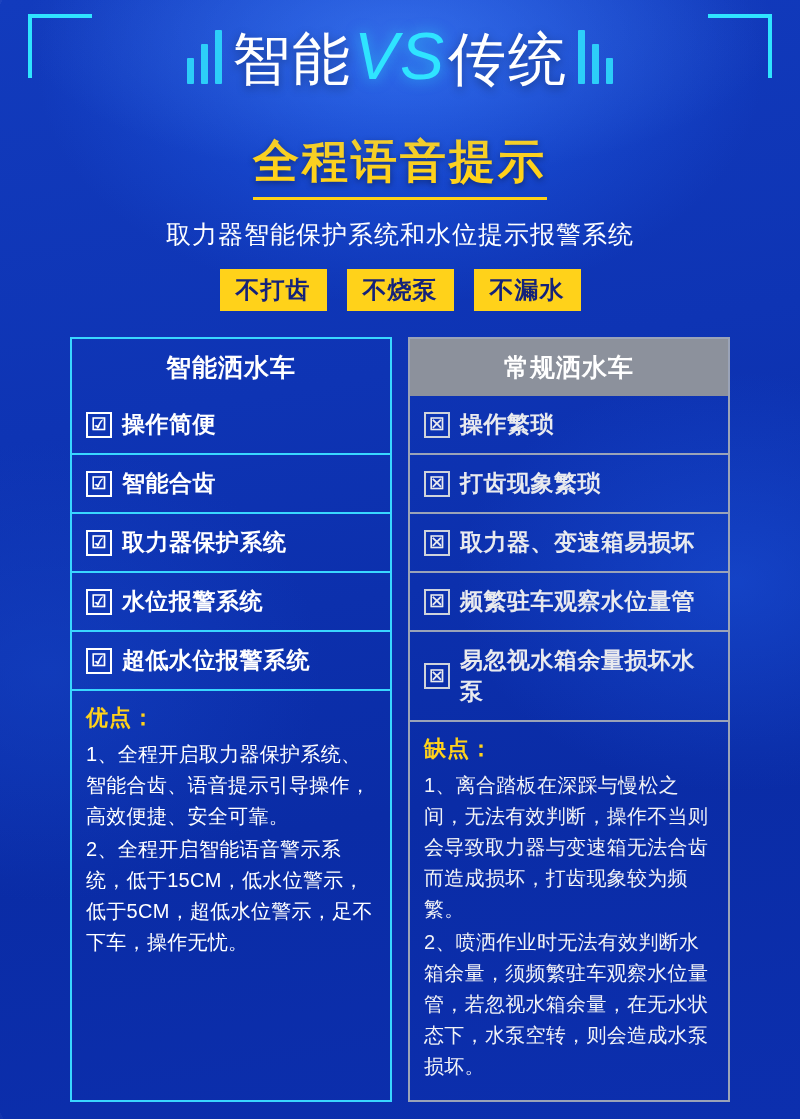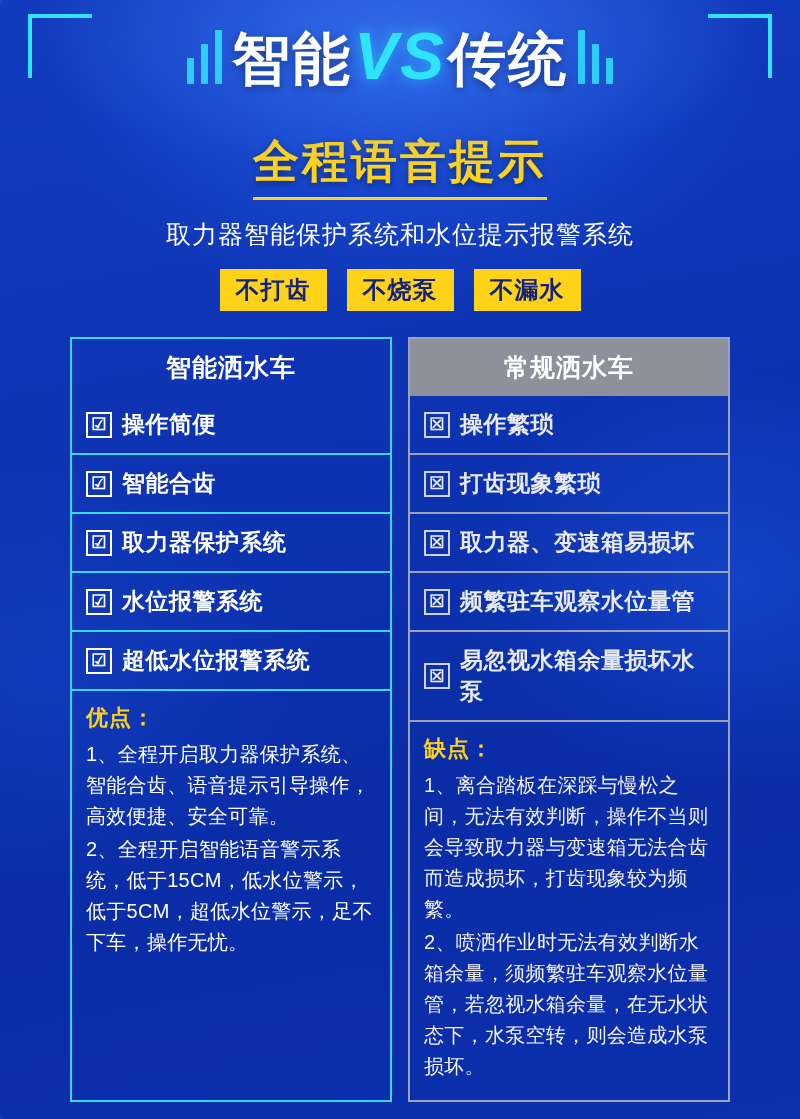--- a/index.html
+++ b/index.html
@@ -66,21 +66,21 @@
   }
   .hdr-bars.left span:nth-child(1){height:26px;}
   .hdr-bars.left span:nth-child(2){height:40px;}
   .hdr-bars.left span:nth-child(3){height:54px;}
   .hdr-bars.right span:nth-child(1){height:54px;}
   .hdr-bars.right span:nth-child(2){height:40px;}
   .hdr-bars.right span:nth-child(3){height:26px;}
   .hdr-title {
     margin: 0 10px;
     font-size: 58px;
-    font-weight: bold;
+    font-weight: normal;
     color: #ffffff;
     letter-spacing: 2px;
     text-shadow: 0 3px 10px rgba(0,0,0,0.35);
     white-space: nowrap;
     line-height: 1;
   }
   .hdr-title .vs {
     color: #2fe4ff;
     font-style: italic;
     font-size: 66px;

